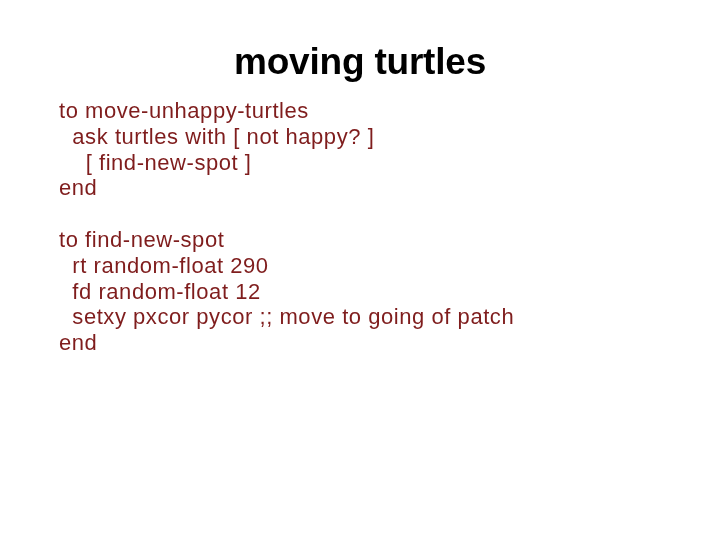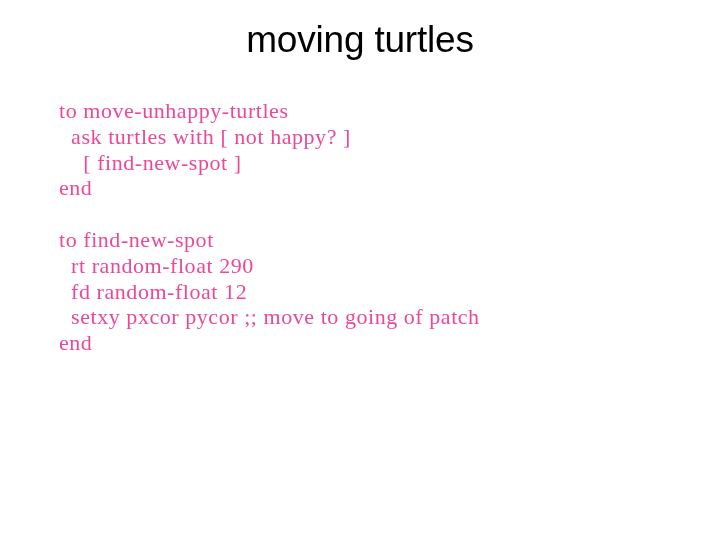--- a/index.html
+++ b/index.html
@@ -17,40 +17,40 @@
   .slide {
     position: relative;
     width: 720px;
     height: 540px;
     background: #ffffff;
     box-sizing: border-box;
   }
   .slide-title {
     position: absolute;
     left: 0;
-    top: 18px;
+    top: 40px;
     width: 720px;
     text-align: center;
     font-family: "Liberation Sans", sans-serif;
-    font-weight: normal;
+    font-weight: bold;
     font-size: 37px;
     line-height: 44px;
     color: #000000;
     letter-spacing: -0.2px;
     white-space: nowrap;
   }
   .code-body {
     position: absolute;
     left: 59px;
     top: 98px;
     width: 600px;
-    font-family: Liberation Serif, serif;
+    font-family: Liberation Sans, sans-serif;
     font-size: 22px;
     line-height: 25.8px;
-    color: #ec4899;
+    color: #7f1d1d;
     letter-spacing: 0.55px;
   }
   .code-line {
     white-space: pre-wrap;
     word-break: normal;
     overflow-wrap: break-word;
     text-indent: -10px;
     padding-left: 10px;
     min-height: 25.8px;
   }

